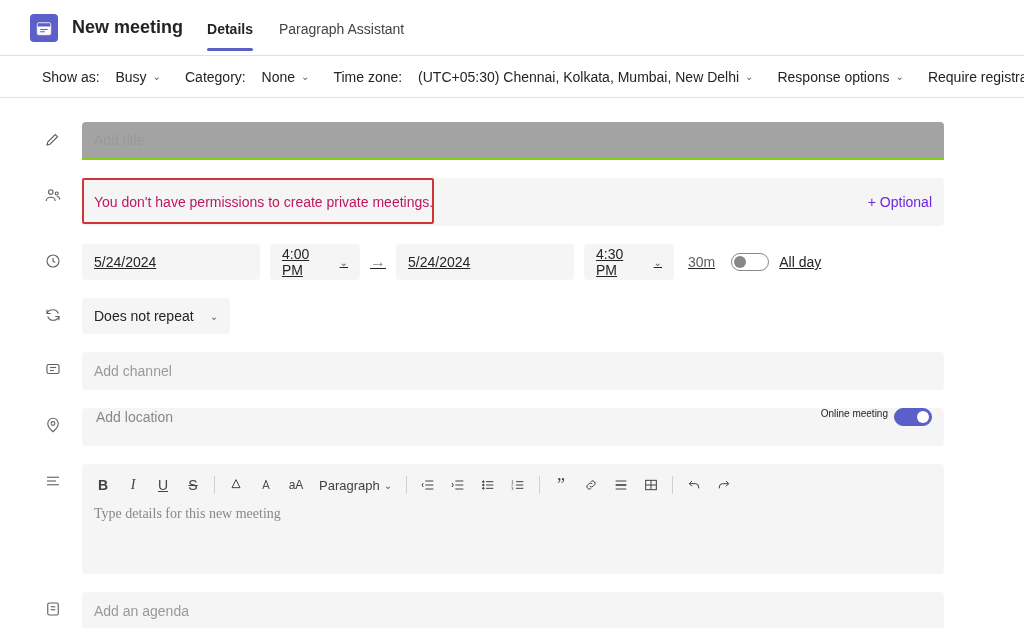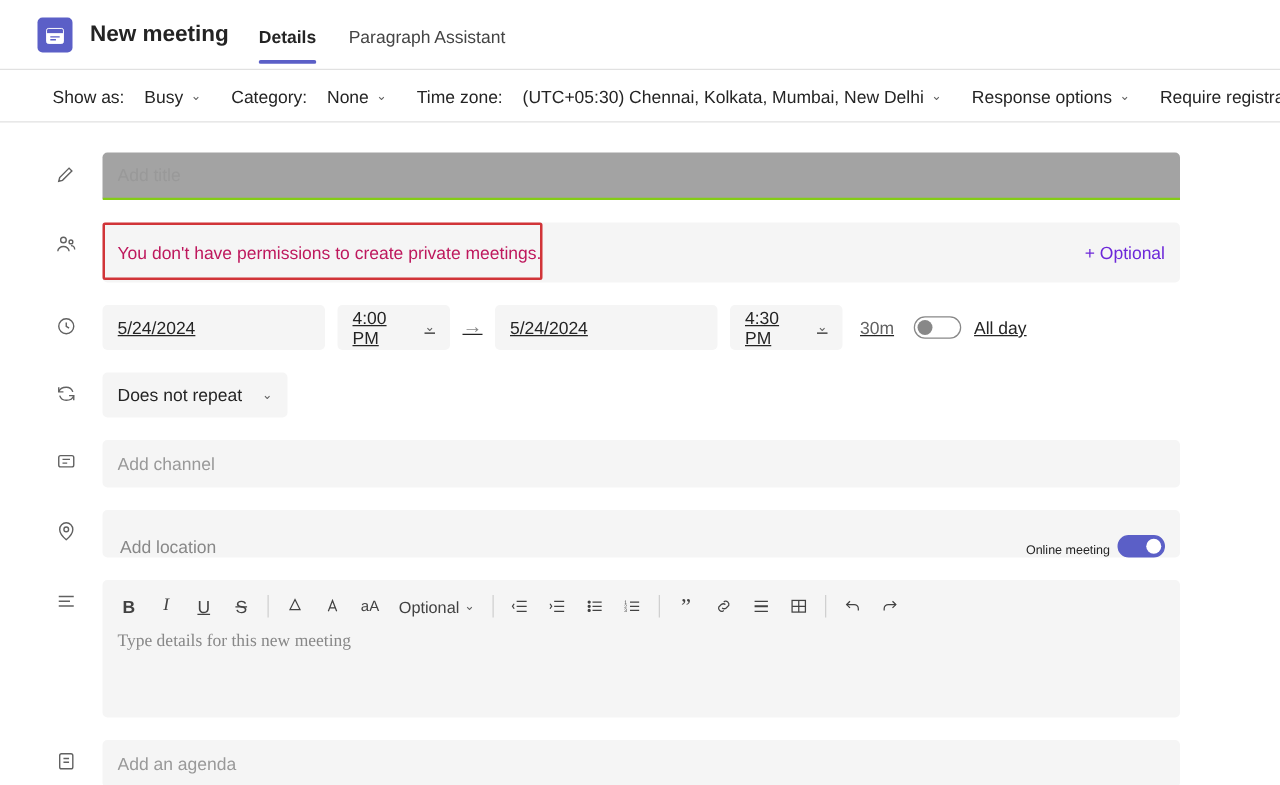--- a/index.html
+++ b/index.html
@@ -123,21 +123,21 @@
   .toggle.on .knob { left:22px; background:#fff; }
   .allday-lbl { font-size:14px; color:#242424; }
 
   .sel {
     display:inline-flex; align-items:center; gap:16px;
     height:36px; background:#f5f5f5; border-radius:4px;
     padding:0 12px; font-size:14px; color:#242424; cursor:pointer;
   }
 
   .loc-wrap {
-    display:flex; align-items:flex-end;
+    display:flex; align-items:flex-start;
     background:#f5f5f5; border-radius:4px; height:38px;
     padding:0 12px;
   }
   .loc-wrap input {
     flex:1; border:none; background:transparent; font-size:14px; outline:none;
   }
   .loc-wrap input::placeholder { color:#888; }
   .online-lbl { font-size:10px; margin-right:0; }
 
   .editor-wrap {
@@ -333,21 +333,21 @@
                 <path d="M12 4l6 12H6z"></path>
               </svg>
             </div>
           <div class="tbtn">
               <svg viewBox="0 0 24 24">
                 <path d="M7 18L12 5l5 13M9 14h6"></path>
               </svg>
             </div>
           <div class="tbtn" style="font-size:12px;">aA</div>
           <div class="para-style">
-            <span>Optional</span>
+            <span>Paragraph</span>
             <span class="chev">⌄</span>
           </div>
           <div class="tsep"></div>
           <div class="tbtn">
               <svg viewBox="0 0 24 24">
                 <line x1="8" y1="6" x2="20" y2="6"></line>
                 <line x1="8" y1="12" x2="20" y2="12"></line>
                 <line x1="8" y1="18" x2="20" y2="18"></line>
                 <path d="M5 9l-2 3 2 3"></path>
               </svg>

